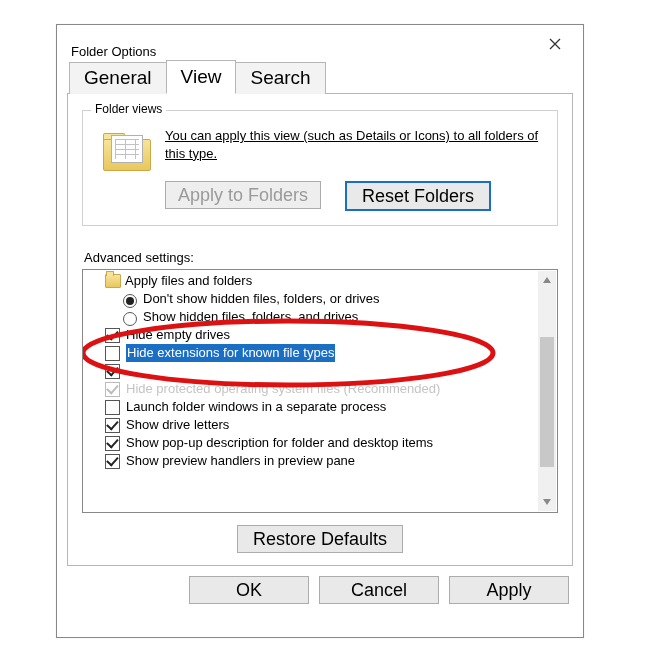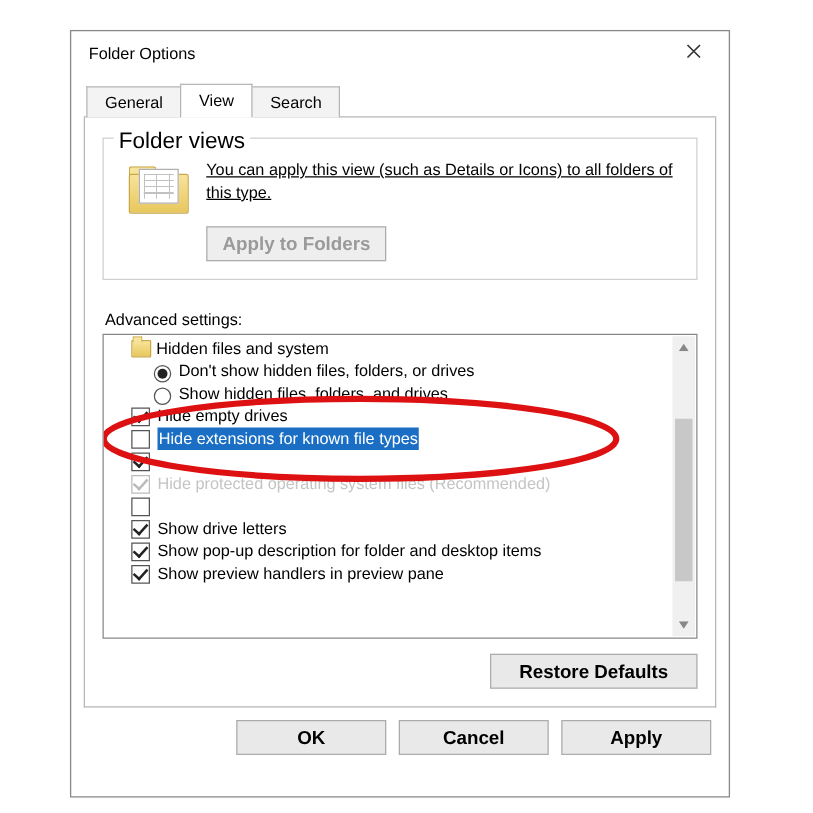--- a/index.html
+++ b/index.html
@@ -19,21 +19,21 @@
     top: 24px;
     width: 526px;
     height: 612px;
     background: #ffffff;
     border: 1px solid #888;
     box-shadow: 0 0 0 1px rgba(0,0,0,.02);
   }
   .titlebar {
     height: 34px;
     display: flex;
-    align-items: center;
+    align-items: flex-end;
     justify-content: space-between;
     padding: 0 8px 0 14px;
   }
   .titlebar .title {
     font-size: 13px;
   }
   .close-x {
     width: 40px;
     height: 30px;
     display: flex;
@@ -53,21 +53,21 @@
   }
   .tab {
     padding: 4px 14px 5px;
     border: 1px solid #b6b6b6;
     border-bottom: none;
     background: #f3f3f3;
     margin-right: 0;
     margin-left: -1px;
     position: relative;
     top: 1px;
-    font-size: 13px;
+    font-size: 19px;
     margin-top: 24px;
   }
   .tab:first-child { margin-left: 2px; }
   .tab.active {
     background: #ffffff;
     top: 1px;
     padding-top: 5px;
     z-index: 2;
     border-bottom: 1px solid #fff;
   }
@@ -85,21 +85,21 @@
     position: relative;
     padding: 16px 14px 14px 14px;
     margin-top: 2px;
   }
   .groupbox-label {
     position: absolute;
     top: -9px;
     left: 8px;
     background: #fff;
     padding: 0 4px;
-    font-size: 18px;
+    font-size: 12px;
   }
   .fv-row { display: flex; }
   .fv-icon {
     width: 48px; height: 42px;
     margin: 2px 14px 0 6px;
     position: relative;
     flex: none;
   }
   .fv-icon .folder-back {
     position: absolute; inset: 0;
@@ -129,27 +129,26 @@
     display: flex;
     gap: 24px;
     margin: 10px 0 0 68px;
   }
   .btn {
     min-width: 118px;
     height: 26px;
     background: #e9e9e9;
     border: 1px solid #acacac;
     font-family: inherit;
-    font-size: 15px;
+    font-size: 18px;
     padding: 0 12px;
     text-align: center;
     display: inline-flex;
     align-items: center;
     justify-content: center;
-    font-weight: bold;
   }
   .btn.disabled { color: #9a9a9a; background: #eeeeee; }
   .btn.blue-border { border: 2px solid #1a6fc4; background: #e9e9e9; }
 
   .adv-label { margin: 24px 0 4px 2px; font-size: 13px; }
   .adv-box {
     border: 1px solid #888;
     height: 242px;
     position: relative;
     background: #fff;
@@ -217,21 +216,21 @@
   }
   .radio.selected::after {
     content:""; position:absolute; inset:2px; border-radius:50%; background:#222;
   }
   .highlight {
     background: #1a6fc4; color: #fff; padding: 0 1px;
   }
   .row.faded { color:#c4c4c4; }
 
   .restore-row {
-    display:flex; justify-content:flex-end; margin-top: 12px;
+    display:flex; justify-content:center; margin-top: 12px;
   }
 
   .dlg-buttons {
     display:flex; justify-content:flex-end;
     gap: 10px;
     padding: 10px 14px 0 0;
     align-items: flex-end;
   }
   .dlg-buttons .btn { min-width: 94px; }
 
@@ -271,30 +270,31 @@
       <div class="fv-row">
         <div class="fv-icon">
           <div class="folder-tab"></div>
           <div class="folder-back"></div>
           <div class="sheet"></div>
         </div>
         <div class="fv-text">You can apply this view (such as Details or Icons) to all folders of this type.</div>
       </div>
       <div class="fv-buttons">
         <div class="btn disabled">Apply to Folders</div>
+        <div class="btn blue-border">Reset Folders</div>
       </div>
     </div>
 
     <div class="adv-label">Advanced settings:</div>
 
     <div class="adv-box">
       <div class="adv-list" id="adv-list">
           <div class="row ind1">
             <span class="folder-mini"></span>
-            <span>Hidden files and system</span>
+            <span>Apply files and folders</span>
           </div>
           <div class="row ind2">
             <span class="radio selected"></span>
             <span>Don't show hidden files, folders, or drives</span>
           </div>
           <div class="row ind2">
             <span class="radio"></span>
             <span>Show hidden files, folders, and drives</span>
           </div>
           <div class="row ind1">
@@ -307,20 +307,21 @@
           </div>
           <div class="row ind1">
             <span class="chk checked"></span>
           </div>
           <div class="row ind1 faded">
             <span class="chk checked grayed"></span>
             <span>Hide protected operating system files (Recommended)</span>
           </div>
           <div class="row ind1">
             <span class="chk"></span>
+            <span>Launch folder windows in a separate process</span>
           </div>
           <div class="row ind1">
             <span class="chk checked"></span>
             <span>Show drive letters</span>
           </div>
           <div class="row ind1">
             <span class="chk checked"></span>
             <span>Show pop-up description for folder and desktop items</span>
           </div>
           <div class="row ind1">

